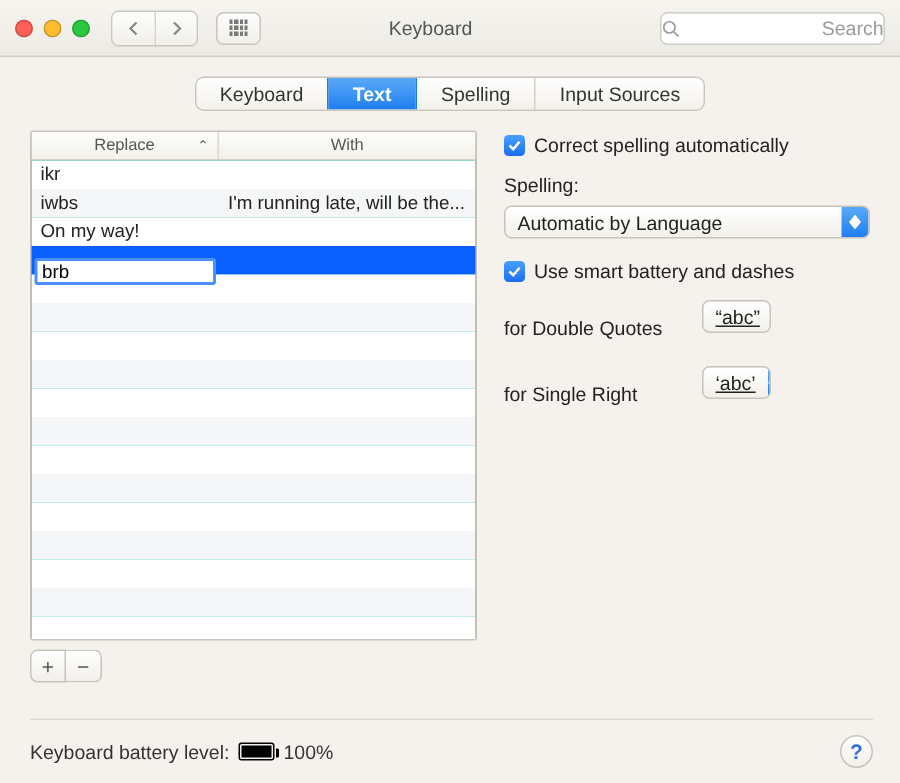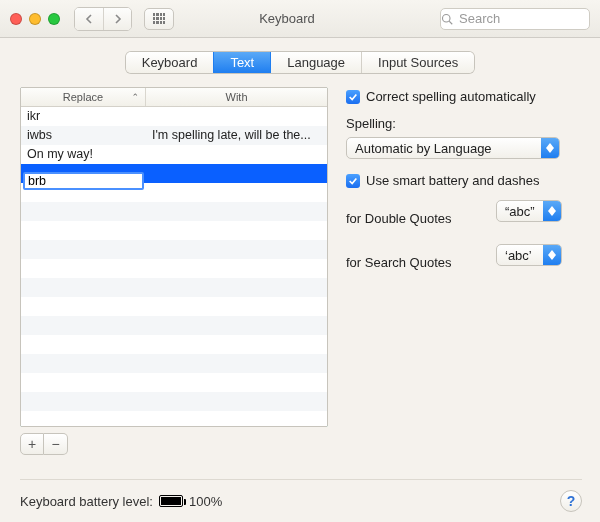--- a/index.html
+++ b/index.html
@@ -67,21 +67,21 @@
     text-align: center;
     font-size: 13px;
     color: #545454;
     margin-left: -40px;
   }
 
   .search-wrap {
     width: 150px; height: 22px;
     border: 1px solid #cfccc4; border-radius: 5px;
     background: #fff;
-    display:flex; align-items:center; justify-content:flex-start;
+    display:flex; align-items:center; justify-content:space-between;
     color: #9a9a9a; gap:6px;
   }
   .search-wrap svg { width:12px; height:12px; fill:#9a9a9a; }
   .search-wrap span { font-size: 13px; }
 
   
   .content {
     padding: 14px 20px 10px 20px;
     position: relative;
     height: calc(522px - 38px);
@@ -103,20 +103,21 @@
     font-size: 13px;
     background: linear-gradient(#ffffff,#f3f1ea);
     color: #333;
     border-left: 1px solid #d3d0c8;
   }
   .segmented .tab:first-child { border-left: none; }
   .segmented .tab.active {
     background: linear-gradient(#5aa9f7,#1f7ef0);
     color: #fff;
     border-left-color: #1f7ef0;
+    font-weight: bold;
   }
   .segmented .tab.active + .tab { border-left-color: #1f7ef0; }
 
   
   .main {
     display: flex;
     gap: 18px;
     align-items: flex-start;
   }
 
@@ -227,33 +228,33 @@
 
   .popup {
     height: 22px;
     border: 1px solid #c7c4bc;
     border-radius: 5px;
     background: linear-gradient(#ffffff,#f2f0ea);
     display:flex; align-items:center;
     overflow:hidden;
     margin-bottom: 14px;
   }
-  .popup.full { width: 214px; }
-  .popup.small { width: 66px; }
+  .popup.full { width: 244px; }
+  .popup.small { width: 46px; text-decoration: underline; }
   .popup .txt { flex:1; padding: 0 8px; font-size:13px; color:#222; }
   .popup .arrows {
     width: 18px; height: 100%;
     background: linear-gradient(#5aa9f7,#1f7ef0);
     display:flex; flex-direction:column; align-items:center; justify-content:center;
     color:#fff;
   }
   .popup .arrows svg { width:8px; height:5px; fill:#fff; }
 
   .quote-row {
-    display:flex; align-items:center; gap:28px;
+    display:flex; align-items:center; gap:10px;
     margin-bottom: 8px;
   }
   .quote-row .qlabel { width: 122px; }
 
   
   .bottombar {
     position:absolute;
     bottom: 10px;
     left: 20px; right: 18px;
     display:flex; align-items:center; justify-content:space-between;
@@ -334,21 +335,21 @@
     <span>Search</span>
   </div>
 </div>
 
 <div class="content">
 
   <div class="tabs">
     <div class="segmented">
       <div class="tab">Keyboard</div>
       <div class="tab active">Text</div>
-      <div class="tab">Language</div>
+      <div class="tab">Spelling</div>
       <div class="tab">Input Sources</div>
     </div>
   </div>
 
   <div class="main">
 
     <div class="table-wrap">
       <div class="table">
         <div class="thead">
           <div class="th th-replace">
@@ -356,21 +357,21 @@
             <span class="sort-ind">⌃</span>
           </div>
           <div class="th th-with">With</div>
         </div>
         <div class="tbody">
           <div class="row">
             <div class="cell cell-replace">ikr</div>
           </div>
           <div class="row">
             <div class="cell cell-replace">iwbs</div>
-            <div class="cell cell-with">I'm spelling late, will be the...</div>
+            <div class="cell cell-with">I'm running late, will be the...</div>
           </div>
           <div class="row">
             <div class="cell cell-with">On my way!</div>
           </div>
           <div class="row selected">
             <div class="cell cell-replace editing">
               <div class="edit-box">brb</div>
             </div>
             <div class="cell cell-with"></div>
           </div>
@@ -478,21 +479,21 @@
                 <polygon points="4,0 8,5 0,5"></polygon>
               </svg>
             <svg viewBox="0 0 8 5">
                 <polygon points="0,0 8,0 4,5"></polygon>
               </svg>
           </div>
         </div>
       </div>
 
       <div class="quote-row">
-        <div class="qlabel">for Search Quotes</div>
+        <div class="qlabel">for Single Right</div>
         <div class="popup small">
           <div class="txt">‘abc’</div>
           <div class="arrows">
             <svg viewBox="0 0 8 5">
                 <polygon points="4,0 8,5 0,5"></polygon>
               </svg>
             <svg viewBox="0 0 8 5">
                 <polygon points="0,0 8,0 4,5"></polygon>
               </svg>
           </div>

